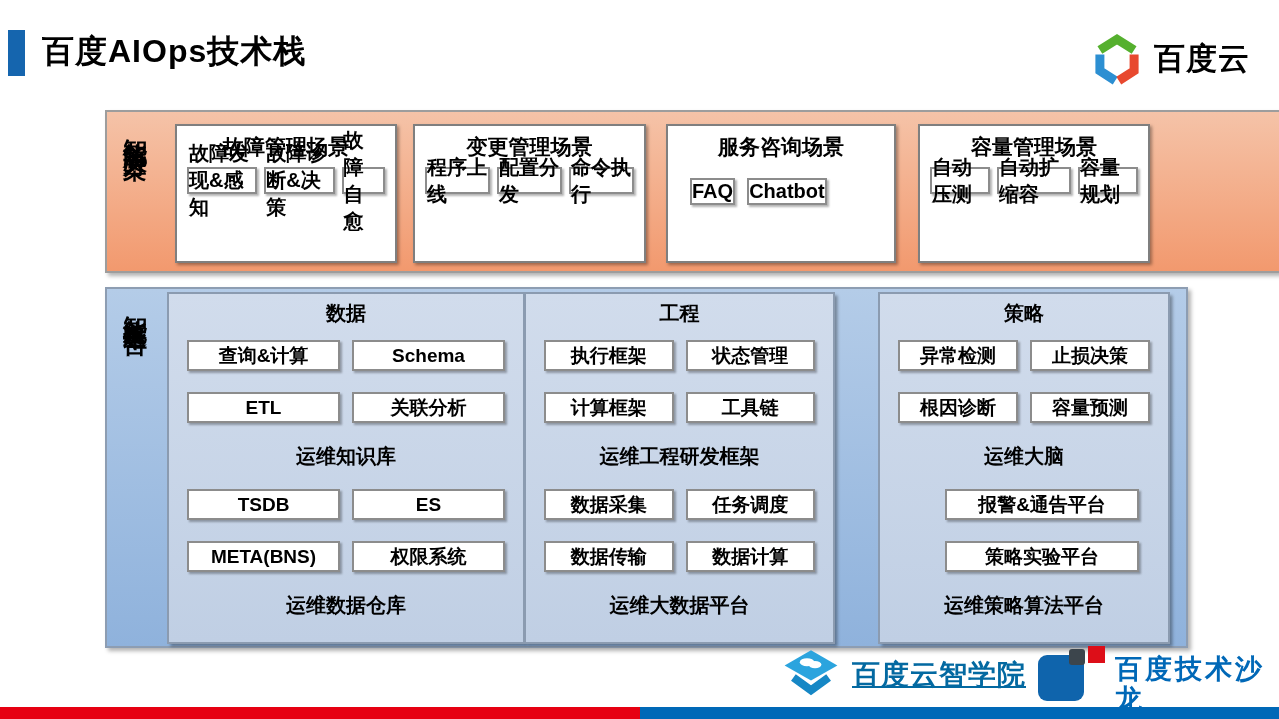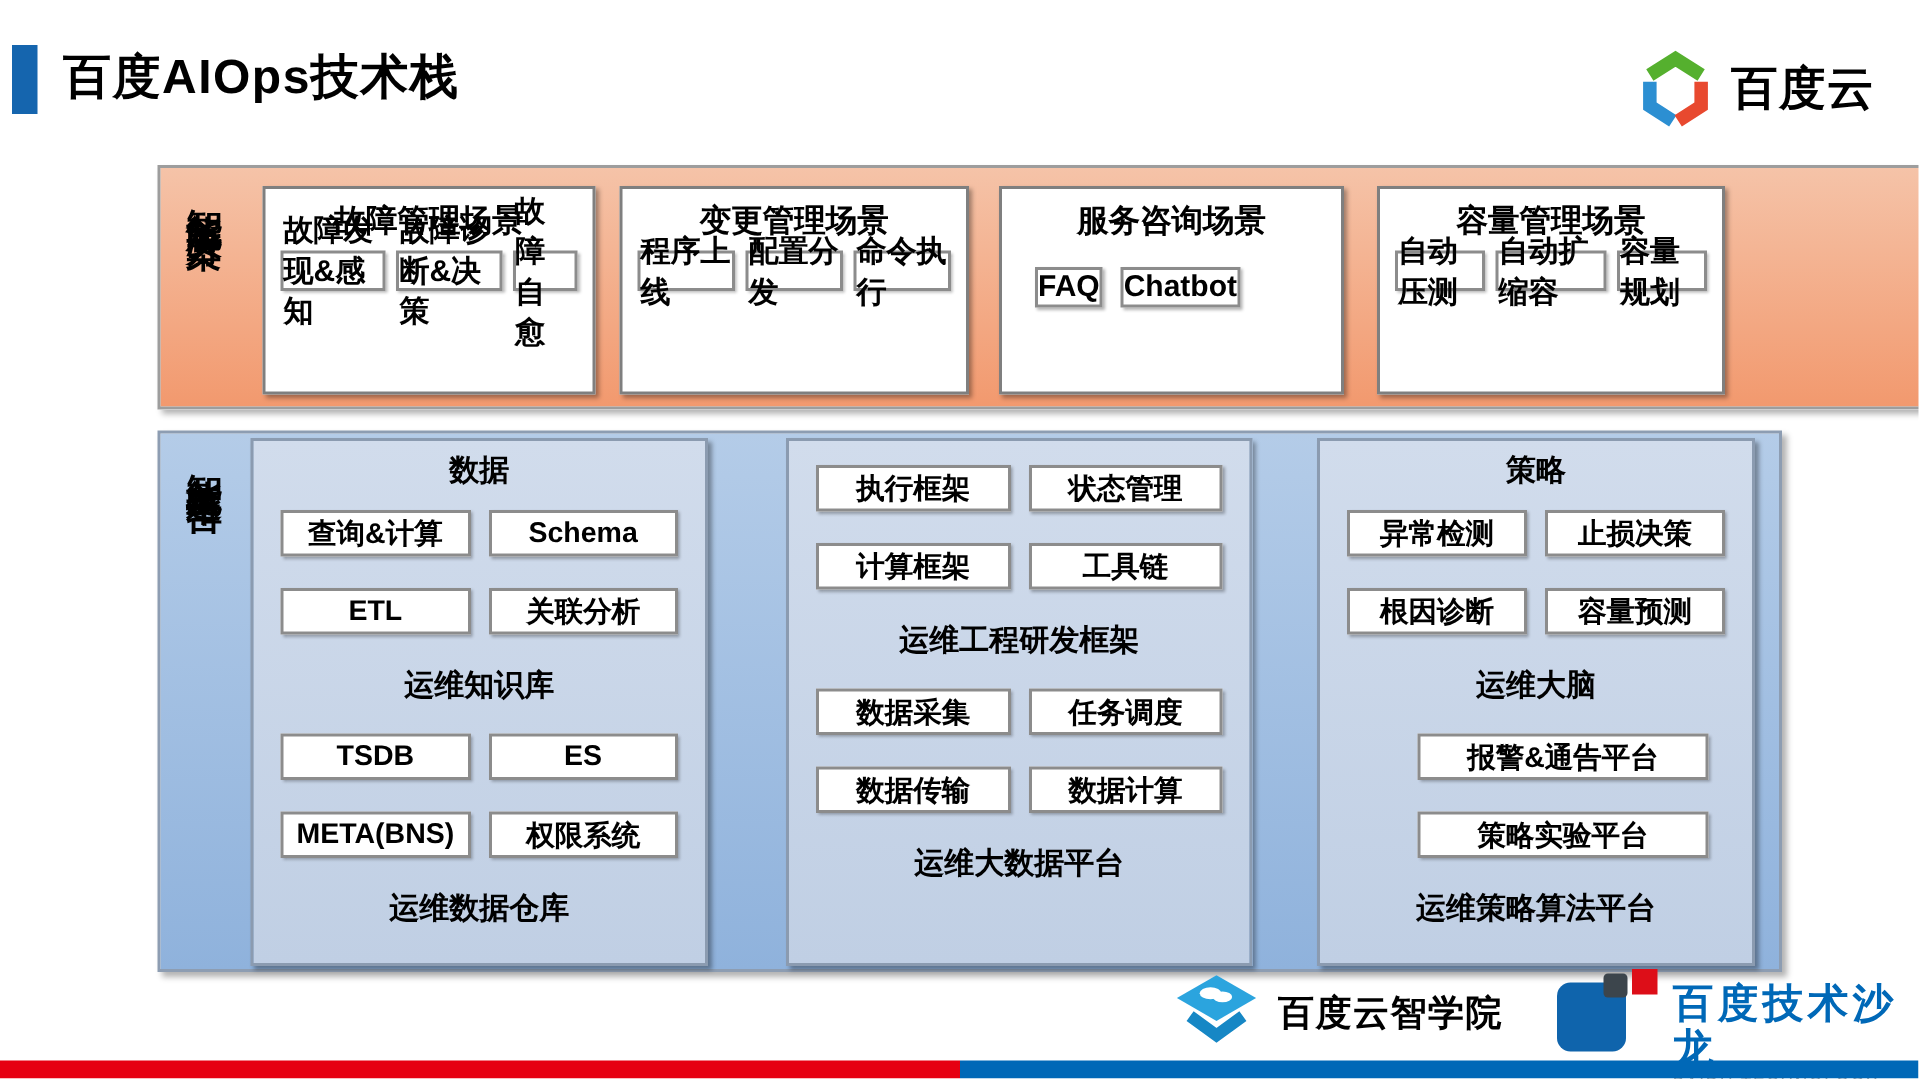--- a/index.html
+++ b/index.html
@@ -56,37 +56,37 @@
     background:linear-gradient(#b4cce8,#8fb2dc);
     border:2px solid #8d9db2;box-sizing:border-box;
     box-shadow:3px 3px 4px rgba(0,0,0,.3);
   }
   .column{
     position:absolute;top:3px;height:352px;
     background:linear-gradient(#d1dcec,#c0cfe4);
     border:2px solid #8b9bb0;box-sizing:border-box;
     box-shadow:2.5px 2.5px 3px rgba(0,0,0,.35);
   }
-  .col-0{left:60px;width:305px;}
+  .col-0{left:60px;width:358px;}
   .col-1{left:417px;width:311px;}
   .col-2{left:771px;width:292px;}
   .col-title{margin-top:6px;text-align:center;font-size:20px;font-weight:700;height:24px;}
   .row{display:flex;gap:12px;padding:0 18px;}
   .row .pill{flex:1;height:31px;}
   .row.r1{margin-top:16px;}
   .row.r2{margin-top:21px;border-radius:10px;}
   .row.r3{margin-top:22px;}
   .row.r4{margin-top:21px;}
   .caption{margin-top:20px;text-align:center;font-size:20px;font-weight:700;height:24px;}
   .col-2 .row.wide{padding:0;margin-left:36px;}
   .col-2 .row.wide .pill{flex:none;width:77%;margin:0 auto;}
 
   
   .academy{position:absolute;left:783px;top:648px;display:flex;align-items:center;gap:13px;}
-  .academy-text{font-size:24px;font-weight:700;color:#000000;letter-spacing:1px;}
+  .academy-text{font-size:28px;font-weight:700;color:#0369a1;letter-spacing:1px;text-decoration:underline;}
   .salon{position:absolute;left:1038px;top:645px;display:flex;align-items:flex-start;gap:14px;}
   .salon-mark{position:relative;width:72px;height:58px;}
   .salon-sq-blue{position:absolute;left:0;top:10px;width:46px;height:46px;background:#0f64ac;border-radius:9px;}
   .salon-sq-dark{position:absolute;left:31px;top:4px;width:16px;height:16px;background:#3c454c;border-radius:3px;}
   .salon-sq-red{position:absolute;left:50px;top:1px;width:17px;height:17px;background:#dd0e18;}
   .salon-text{display:flex;flex-direction:column;margin-top:10px;}
   .salon-title{font-size:27px;font-weight:700;color:#0068b7;letter-spacing:3px;line-height:1.1;}
   .salon-sub{font-size:11.5px;color:#3f3f3f;letter-spacing:1.2px;margin-top:3px;}
 
   .bar-red{position:absolute;left:0;bottom:0;width:640px;height:12px;background:#e60012;}
@@ -165,20 +165,21 @@
       <div class="pill">ES</div>
     </div>
     <div class="row r4">
       <div class="pill">META(BNS)</div>
       <div class="pill">权限系统</div>
     </div>
     <div class="caption">运维数据仓库</div>
   </div>
 
   <div class="column col-1">
+    <div class="col-title">工程</div>
     <div class="row r1">
       <div class="pill">执行框架</div>
       <div class="pill">状态管理</div>
     </div>
     <div class="row r2">
       <div class="pill">计算框架</div>
       <div class="pill">工具链</div>
     </div>
     <div class="caption">运维工程研发框架</div>
     <div class="row r3">

